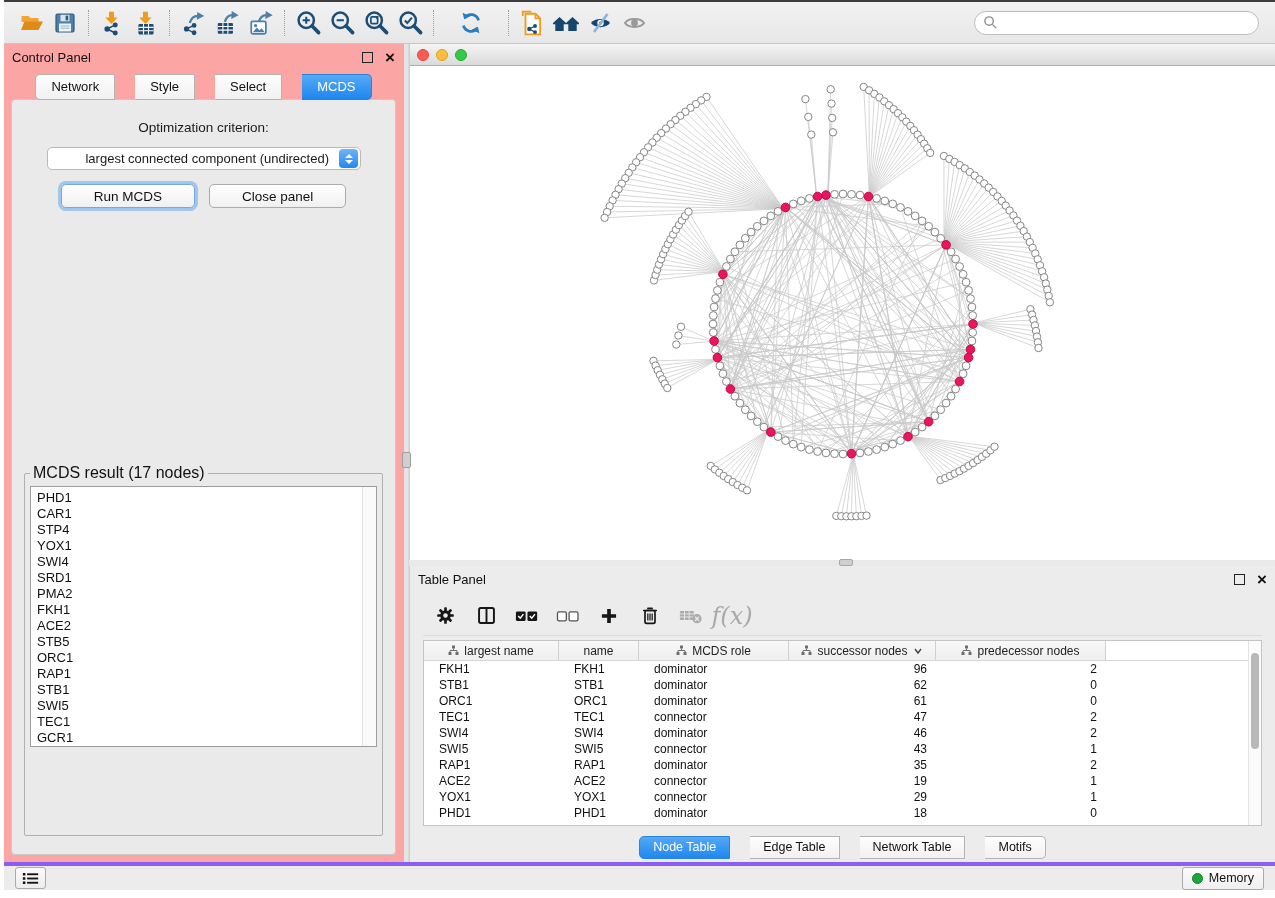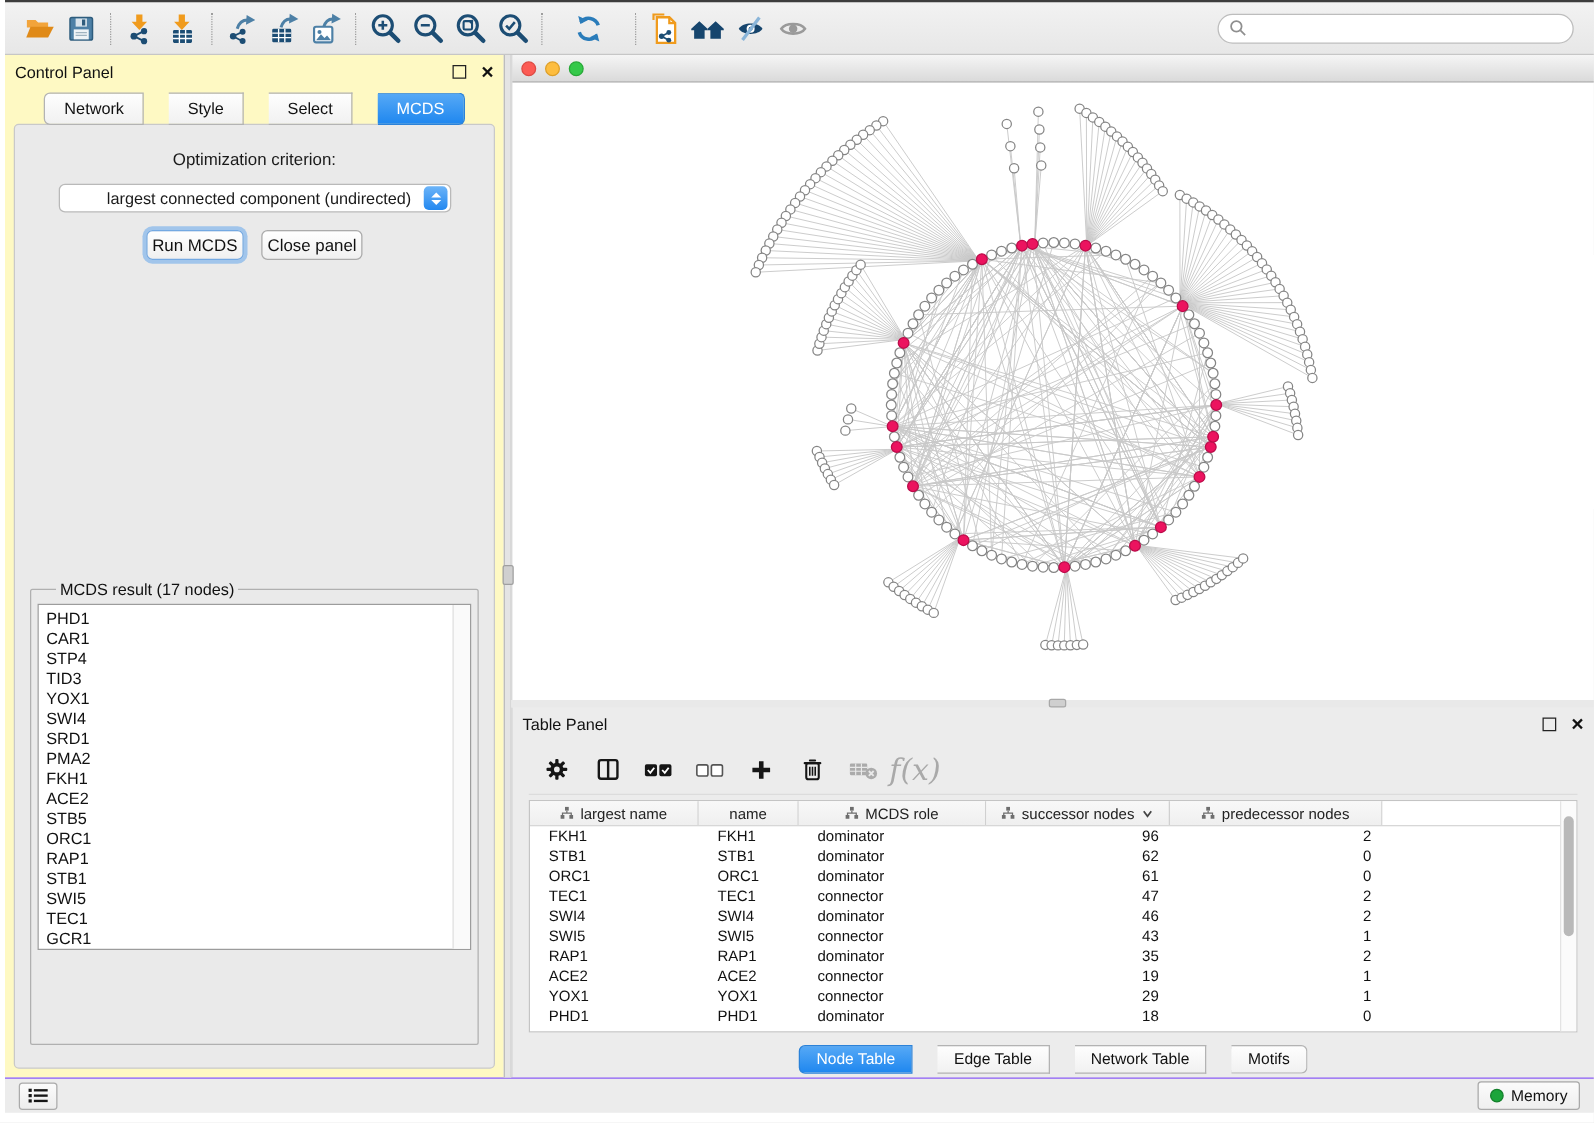--- a/index.html
+++ b/index.html
@@ -21,21 +21,21 @@
     display:flex; align-items:center; padding:0 8px; margin-right:6px; }
   .searchbox input { border:none; outline:none; flex:1; font-size:12px; background:transparent; }
 
   
   .main { flex:1; display:flex; min-height:0; }
   .v-splitter { flex:0 0 6px; background:#e4e4e4; border-left:1px solid #bdbdbd; border-right:1px solid #d8d8d8; position:relative; }
   .v-splitter .grip { position:absolute; left:-2px; top:408px; width:9px; height:16px; background:#cfcfcf;
     border:1px solid #9f9f9f; border-radius:2px; }
 
   
-  .control-panel { flex:0 0 399px; display:flex; flex-direction:column; background:#fef9c3; min-height:0; }
+  .control-panel { flex:0 0 399px; display:flex; flex-direction:column; background:#fca5a5; min-height:0; }
   .panel-head { height:26px; display:flex; align-items:center; padding:0 8px; }
   .panel-title { font-size:13px; color:#111; }
   .panel-head .spacer { flex:1; }
   .float-btn { width:11px; height:11px; border:1.6px solid #222; margin-right:12px; cursor:pointer; }
   .close-btn { font-size:17px; font-weight:700; color:#111; line-height:11px; cursor:pointer; }
 
   .tabs-row { display:flex; justify-content:center; position:relative; z-index:2; margin-top:4px; margin-bottom:-1px; }
   .tabset { display:inline-flex;gap:20px; }
   .tab { padding:4px 15px 5px; font-size:13px; background:linear-gradient(#fefefe,#f1f1f1);
     border:1px solid #b3b3b3; border-left-width:0; cursor:pointer; color:#111; }
@@ -48,27 +48,27 @@
   .crit-label { text-align:center; font-size:13.5px; margin-bottom:12px; }
   .combo { width:314px; height:23px; margin:0 auto; background:#fff; border:1px solid #b9b9b9;
     border-radius:5px; display:flex; align-items:center; cursor:pointer; }
   .combo .val { flex:1; text-align:center; font-size:13px; padding:0 4px; white-space:nowrap; overflow:hidden;margin-left:28px; }
   .combo .step { width:19px; height:19px; margin-right:1.5px; border-radius:4px;
     background:linear-gradient(#6cb4f8,#2388f0); display:flex; flex-direction:column; align-items:center; justify-content:center; gap:2px; }
   .combo .step i { width:0; height:0; border-left:4px solid transparent; border-right:4px solid transparent; }
   .combo .step i.up { border-bottom:4.5px solid #fff; }
   .combo .step i.dn { border-top:4.5px solid #fff; }
   .btn-row { display:flex; justify-content:center; gap:14px; margin-top:14px; }
-  .pbtn { height:24px; padding:0 4px; font-size:13.5px; background:linear-gradient(#fff,#f0f0f0);
+  .pbtn { height:24px; padding:0 32px; font-size:13.5px; background:linear-gradient(#fff,#f0f0f0);
     border:1px solid #ababab; border-radius:5px; cursor:pointer; color:#111; }
   .pbtn.focused { border-color:#74a9e2; box-shadow:0 0 0 3px rgba(100,165,235,.55); }
 
   .mcds-fieldset { margin:auto 12px 18px; height:372px; border:1px solid #b0b0b0; border-radius:2px;
     padding:4px 5px 5px; background:#eaeaea; }
-  .mcds-fieldset legend { font-size:13px; padding:0 3px; margin-left:15px; color:#111; }
+  .mcds-fieldset legend { font-size:16px; padding:0 3px; margin-left:0; color:#111; }
   .result-list { height:100%; background:#fff; border:1px solid #9c9c9c; display:flex; min-height:0; }
   .result-items { flex:1; overflow:hidden; padding:3px 0 0 6px; }
   .result-items div { font-size:13px; line-height:16px; color:#111; cursor:default; }
   .list-scroll { flex:0 0 14px; background:#fafafa; border-left:1px solid #e0e0e0; }
 
   
   .right-area { flex:1; display:flex; flex-direction:column; min-width:0; min-height:0; }
   .net-window { flex:0 0 516px; display:flex; flex-direction:column; border-left:1px solid #cfcfcf; }
   .net-titlebar { height:22px; background:linear-gradient(#f5f5f5,#dadada); border-bottom:1px solid #aeaeae;
     display:flex; align-items:center; padding:0 7px; position:relative; }
@@ -102,21 +102,21 @@
   .tbody .tr { display:flex; height:16px; line-height:16px; font-size:12px; color:#111; cursor:default; }
   .tbody .td { padding-left:15px; white-space:nowrap; overflow:hidden; }
   .tbody .td.num { text-align:right; padding-left:0; padding-right:9px; }
   .tbl-scroll { flex:0 0 13px; background:#fbfbfb; border-left:1px solid #e3e3e3; position:relative; }
   .tbl-scroll .thumb { position:absolute; left:2px; right:2px; top:12px; height:96px; background:#b9b9b9; border-radius:5px; }
 
   .tp-tabs { height:30px; display:flex; justify-content:center; align-items:center; }
   .tp-tabs .tabset .tab { padding:3px 13px 4px; font-size:12.5px; }
 
   
-  .statusbar { flex:0 0 28px; background:#ececec; border-top:1px solid #8b5cf6;
+  .statusbar { flex:0 0 28px; background:#ececec; border-top:4px solid #8b5cf6;
     display:flex; align-items:center; padding:0 11px; }
   .sb-left-btn { width:31px; height:22px; background:linear-gradient(#fbfbfb,#ededed); border:1px solid #ababab;
     border-radius:3px; display:flex; align-items:center; justify-content:center; cursor:pointer; }
   .sb-spacer { flex:1; }
   .memory-btn { height:23px; padding:0 9px; background:linear-gradient(#fbfbfb,#efefef); border:1px solid #a9a9a9;
     border-radius:3px; display:flex; align-items:center; gap:6px; font-size:12.5px; color:#111; cursor:pointer; }
   .mem-dot { width:11px; height:11px; border-radius:50%; background:#1ca53b; border:1px solid #13802b; }
 </style>
 </head>
 <body>
@@ -301,21 +301,20 @@
           <button class="pbtn focused">Run MCDS</button>
           <button class="pbtn">Close panel</button>
         </div>
         <fieldset class="mcds-fieldset">
           <legend>MCDS result (17 nodes)</legend>
           <div class="result-list">
             <div class="result-items" id="mcds-items">
                 <div>PHD1</div>
                 <div>CAR1</div>
                 <div>STP4</div>
-                <div>TID3</div>
                 <div>YOX1</div>
                 <div>SWI4</div>
                 <div>SRD1</div>
                 <div>PMA2</div>
                 <div>FKH1</div>
                 <div>ACE2</div>
                 <div>STB5</div>
                 <div>ORC1</div>
                 <div>RAP1</div>
                 <div>STB1</div>

